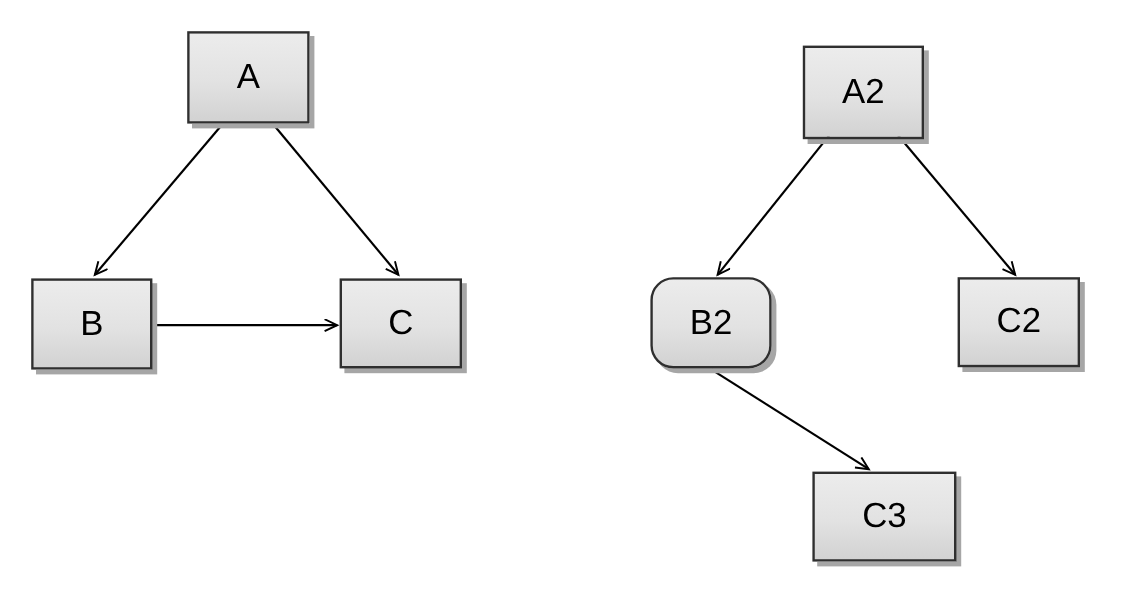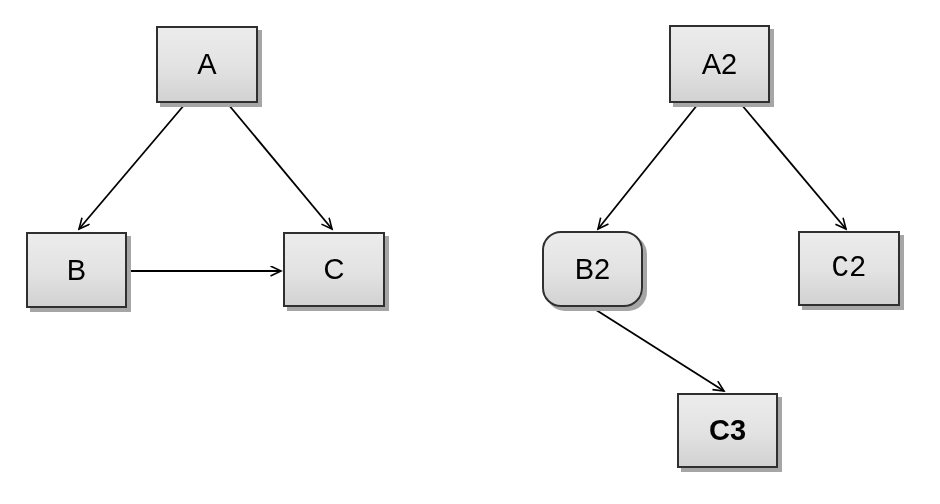--- a/index.html
+++ b/index.html
@@ -72,26 +72,26 @@
   <div id="nodes">
       <div class="node" style="left: 156px; top: 26px; width: 102px; height: 77px;">
         <span class="node-label">A</span>
       </div>
       <div class="node" style="left: 26px; top: 232px; width: 101px; height: 76px;">
         <span class="node-label">B</span>
       </div>
       <div class="node" style="left: 283px; top: 232px; width: 102px; height: 75px;">
         <span class="node-label">C</span>
       </div>
-      <div class="node" style="left: 669px; top: 25px; width: 101px; height: 78px;">
+      <div class="node" style="left: 669px; top: 38px; width: 101px; height: 78px;">
         <span class="node-label">A2</span>
       </div>
       <div class="node" style="left: 542px; top: 231px; width: 101px; height: 76px; border-radius: 19px;">
         <span class="node-label">B2</span>
       </div>
-      <div class="node" style="left: 798px; top: 231px; width: 102px; height: 75px; font-family: Liberation Mono, monospace;">
+      <div class="node" style="left: 798px; top: 231px; width: 102px; height: 75px;">
         <span class="node-label">C2</span>
       </div>
-      <div class="node" style="left: 677px; top: 393px; width: 101px; height: 75px; font-weight: bold;">
+      <div class="node" style="left: 677px; top: 393px; width: 120px; height: 75px;">
         <span class="node-label">C3</span>
       </div>
     </div>
 </div>
 
 </body></html>

